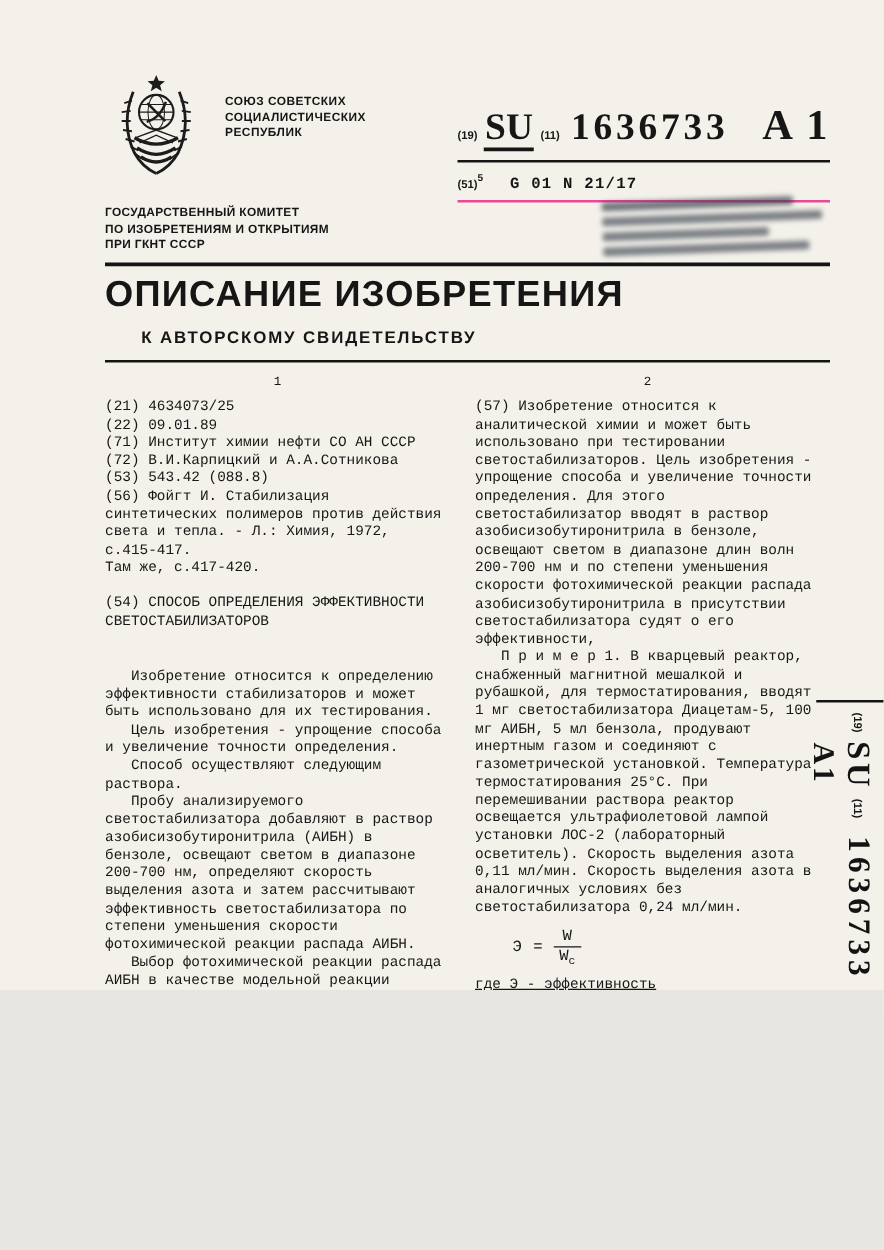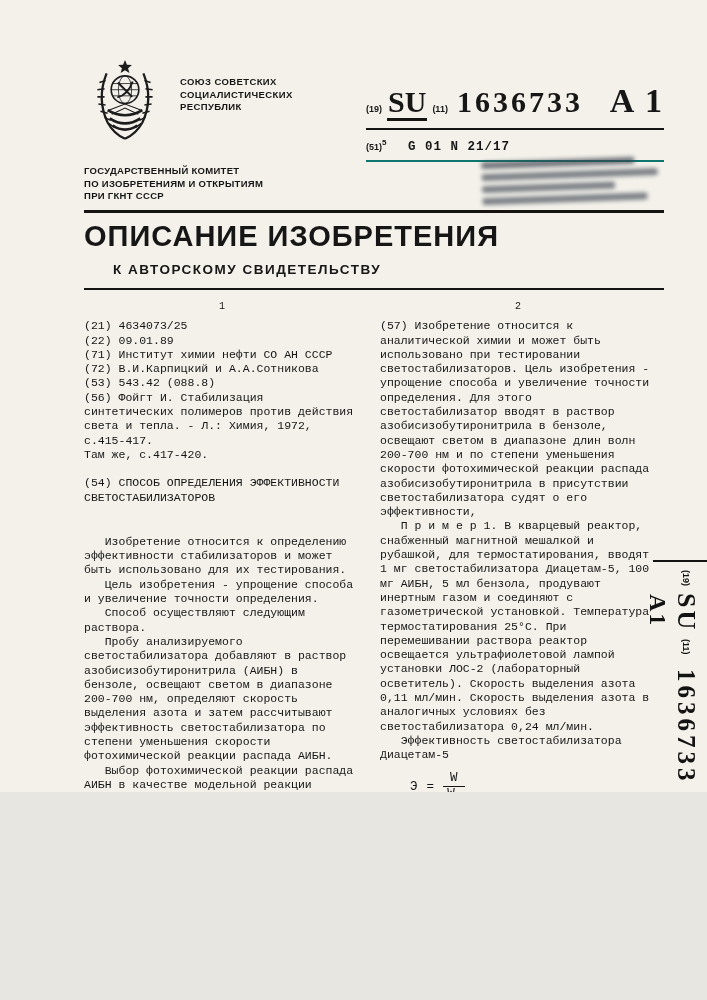--- a/index.html
+++ b/index.html
@@ -20,21 +20,21 @@
     display:flex; align-items:baseline; gap:5px;
     border-bottom:2px solid #151515; padding-bottom:7px;
     font-family:"Liberation Serif", serif; font-weight:bold;
   }
   .code-sm { font:bold 9px "Liberation Sans", sans-serif; }
   .su-big { font-size:30px; border-bottom:3px solid #151515; line-height:1; padding:0 1px 1px; }
   .num-big { font-size:30px; letter-spacing:3px; line-height:1; margin-left:4px; }
   .kind-big { font-size:34px; letter-spacing:2px; line-height:1; margin-left:auto; }
   .ipcrow {
     position:absolute; left:366px; top:138px; width:298px;
-    border-bottom:2px solid #0f766e; padding-bottom:6px;
+    border-bottom:2px solid #ec4899; padding-bottom:6px;
     font:bold 12.5px "Liberation Mono", monospace;
   }
   .ipcrow .code-sm { font-weight:bold; }
   .ipcrow sup { font:bold 8px "Liberation Sans", sans-serif; }
   .ipc-class { margin-left:14px; letter-spacing:1px; }
   .committee {
     position:absolute; left:84px; top:165px;
     font:bold 9.5px/12.5px "Liberation Sans", sans-serif; letter-spacing:.3px;
   }
   .stamp {
@@ -171,21 +171,20 @@
       <p class="para">Цель изобретения - упрощение способа и увеличение точности определения.</p>
       <p class="para">Способ осуществляют следующим раствора.</p>
       <p class="para">Пробу анализируемого светостабилизатора добавляют в раствор азобисизобутиронитрила (АИБН) в бензоле, освещают светом в диапазоне 200-700 нм, определяют скорость выделения азота и затем рассчитывают эффективность светостабилизатора по степени уменьшения скорости фотохимической реакции распада АИБН.</p>
       <p class="para">Выбор фотохимической реакции распада АИБН в качестве модельной реакции обусловлен простотой детектирования скорости реакции. Определение скорости реакции ведут газометрически по скорости выделения азота.</p>
     </div>
 
     <div class="col">
       <div class="colmark">2</div>
       <p>(57) Изобретение относится к аналитической химии и может быть использовано при тестировании светостабилизаторов. Цель изобретения - упрощение способа и увеличение точности определения. Для этого светостабилизатор вводят в раствор азобисизобутиронитрила в бензоле, освещают светом в диапазоне длин волн 200-700 нм и по степени уменьшения скорости фотохимической реакции распада азобисизобутиронитрила в присутствии светостабилизатора судят о его эффективности,</p>
       <p class="para">П р и м е р 1. В кварцевый реактор, снабженный магнитной мешалкой и рубашкой, для термостатирования, вводят 1 мг светостабилизатора Диацетам-5, 100 мг АИБН, 5 мл бензола, продувают инертным газом и соединяют с газометрической установкой. Температура термостатирования 25°С. При перемешивании раствора реактор освещается ультрафиолетовой лампой установки ЛОС-2 (лабораторный осветитель). Скорость выделения азота 0,11 мл/мин. Скорость выделения азота в аналогичных условиях без светостабилизатора 0,24 мл/мин.</p>
-      <p class="para">Эффективность светостабилизатора Диацетам-5</p>
       <div class="formula">
         <span>Э</span>
         <span>=</span>
         <span class="frac">
           <span class="fnum">W</span>
           <span class="fden"><span>W</span><sub>c</sub></span>
         </span>
       </div>
       <p class="where-first">где Э - эффективность светостабилизатора;</p>
       <p class="where-second">W - скорость реакции без светостабилизатора;</p>

